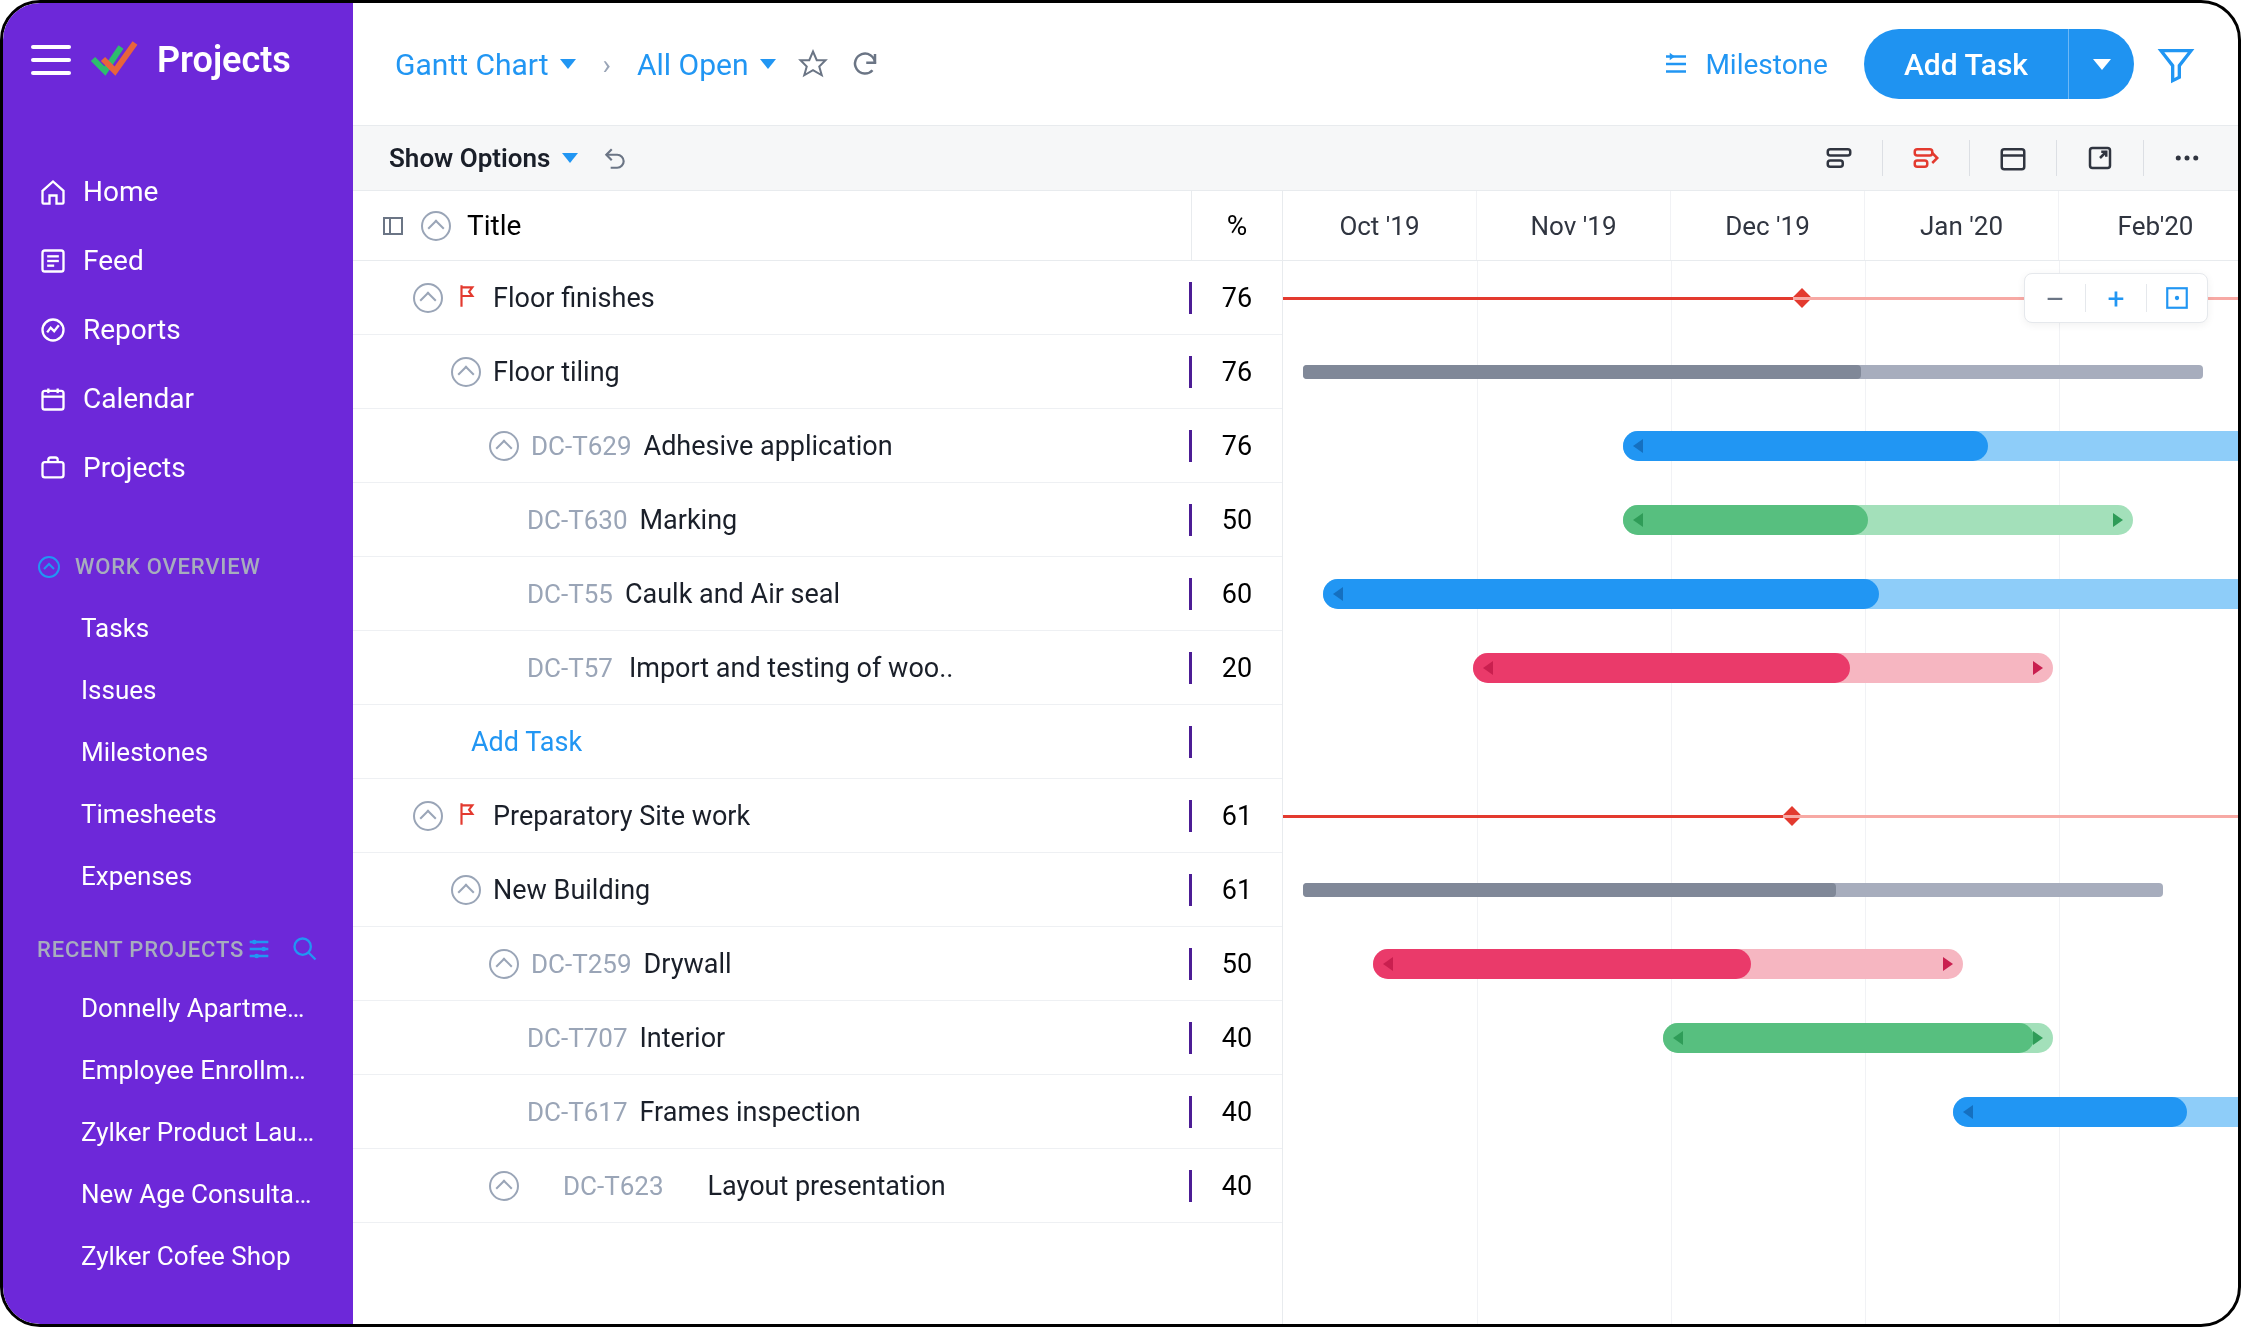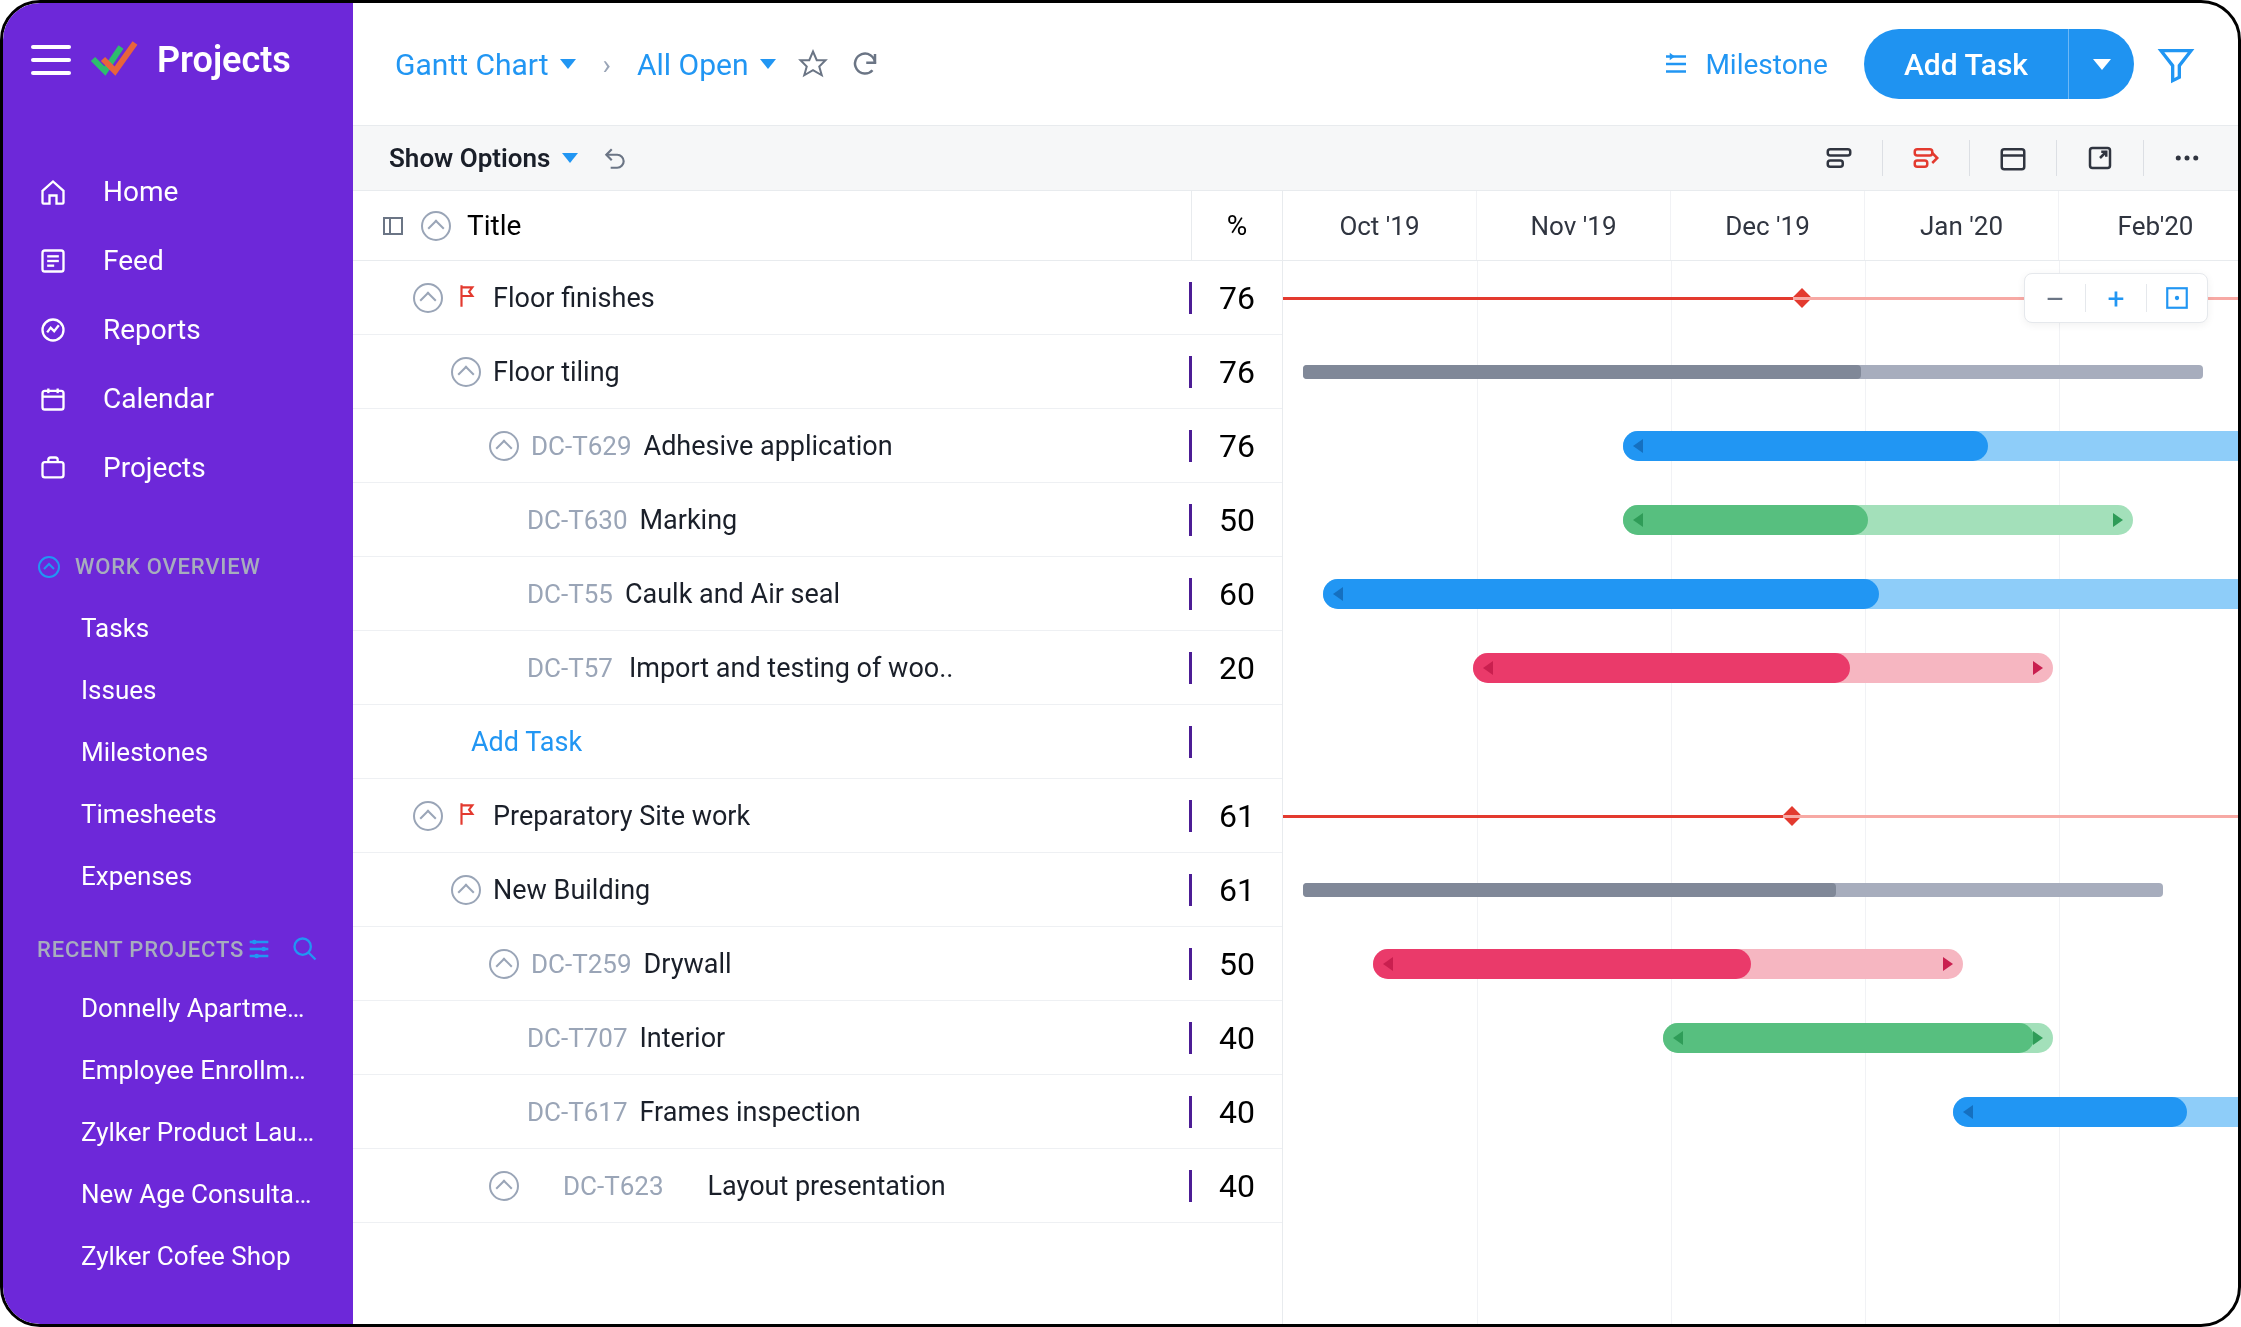--- a/index.html
+++ b/index.html
@@ -5,21 +5,21 @@
   *{box-sizing:border-box;margin:0;padding:0;font-family:-apple-system,BlinkMacSystemFont,"Segoe UI",Roboto,Arial,sans-serif}
   body{background:#fff;width:2241px;height:1327px;overflow:hidden;border-radius:40px;border:3px solid #000}
   .app{display:flex;height:100%}
   .sidebar{width:350px;background:#6d28d9;color:#fff;flex:none;display:flex;flex-direction:column;border-top-left-radius:36px;border-bottom-left-radius:36px}
   .brand{display:flex;align-items:center;gap:18px;padding:32px 28px}
   .hamburger-icon{width:40px;height:30px;display:flex;flex-direction:column;justify-content:space-between}
   .hamburger-icon span{height:4px;background:#fff;border-radius:2px}
   .logo-check{width:50px;height:50px}
   .brand-title{font-size:36px;font-weight:600}
   .nav-primary{padding:40px 0 20px}
-  .nav-item{display:flex;align-items:center;gap:36px;padding:18px 36px;font-size:28px;cursor:pointer;color:#fff}
+  .nav-item{display:flex;align-items:center;gap:16px;padding:18px 36px;font-size:28px;cursor:pointer;color:#fff}
   .nav-item svg{width:28px;height:28px;flex:none}
   .section-header{display:flex;align-items:center;gap:14px;padding:32px 34px 18px;font-size:22px;letter-spacing:.8px;color:#a7adbd;font-weight:500}
   .section-header .collapse{width:24px;height:24px;flex:none}
   .sub-item{padding:16px 36px 16px 78px;font-size:26px;cursor:pointer;color:#fff}
   .recent-head{display:flex;align-items:center;justify-content:space-between;padding:28px 34px 14px}
   .recent-head .lbl{font-size:22px;letter-spacing:.8px;color:#a7adbd;font-weight:500}
   .recent-icons{display:flex;gap:18px;align-items:center}
   .recent-icons svg{width:28px;height:28px}
   .recent-item{padding:16px 36px 16px 78px;font-size:26px;cursor:pointer;white-space:nowrap;overflow:hidden;text-overflow:ellipsis;color:#fff}
   .main{flex:1;display:flex;flex-direction:column;overflow:hidden}
@@ -45,21 +45,21 @@
   .tool-ico.red{color:#e33a2f}
   .vdiv{width:1px;height:36px;background:#dcdfe4}
   .gwrap{display:flex;flex:1;overflow:hidden;position:relative}
   .leftgrid{width:930px;flex:none;border-right:1px solid #e8ebee;display:flex;flex-direction:column}
   .lg-head{display:flex;height:70px}
   .lg-head .title-col{flex:1;display:flex;align-items:center;gap:16px;padding-left:28px;border-bottom:1px solid #e8ebee;border-right:1px solid #e8ebee}
   .lg-head .title-col .tlabel{font-size:28px}
   .lg-head .pct-col{width:90px;display:flex;align-items:center;justify-content:center;font-size:28px;border-bottom:1px solid #e8ebee}
   .row{display:flex;align-items:center;height:74px;border-bottom:1px solid #eef0f3}
   .row .title-col{flex:1;display:flex;align-items:center;gap:12px;padding-left:20px;border-right:3px solid #4c1d95;overflow:hidden}
-  .row .pct-col{width:90px;display:flex;align-items:center;justify-content:center;font-size:32px}
+  .row .pct-col{width:90px;display:flex;align-items:center;justify-content:center;font-size:27px}
   .collapse-circ{width:30px;height:30px;border:2px solid #9aa5b7;border-radius:50%;display:flex;align-items:center;justify-content:center;flex:none}
   .collapse-circ::before{content:"";width:10px;height:10px;border-left:2px solid #9aa5b7;border-top:2px solid #9aa5b7;transform:rotate(45deg);margin-top:4px}
   .flag-ico{width:26px;height:26px;flex:none}
   .task-id{color:#9aa5b7;font-size:26px;white-space:nowrap}
   .task-title{font-size:27px;color:#1a1f29;white-space:nowrap;overflow:hidden;text-overflow:ellipsis}
   .addtask-row .task-title{color:#2196f3;padding-left:58px}
   .rightgrid{flex:1;display:flex;flex-direction:column;position:relative;overflow:hidden}
   .rg-head{display:flex;height:70px;border-bottom:1px solid #e8ebee}
   .rg-head .mon{flex:none;display:flex;align-items:center;justify-content:center;font-size:26px;color:#303540;border-right:1px solid #f1f2f5}
   .rg-body{position:relative;flex:1}

